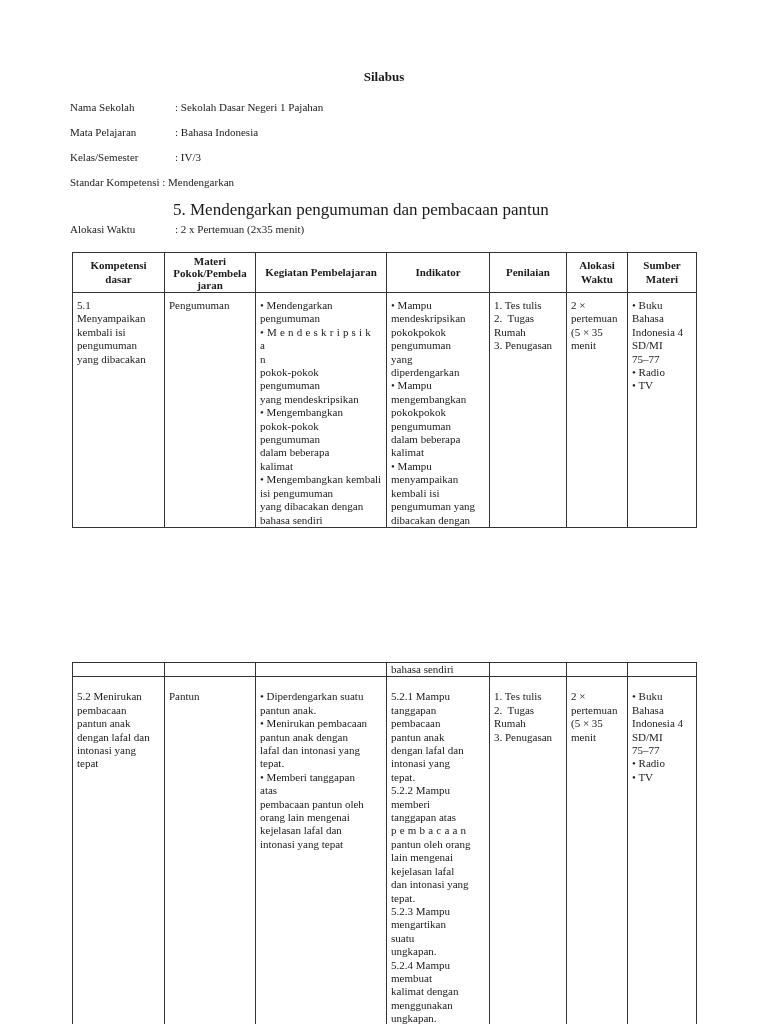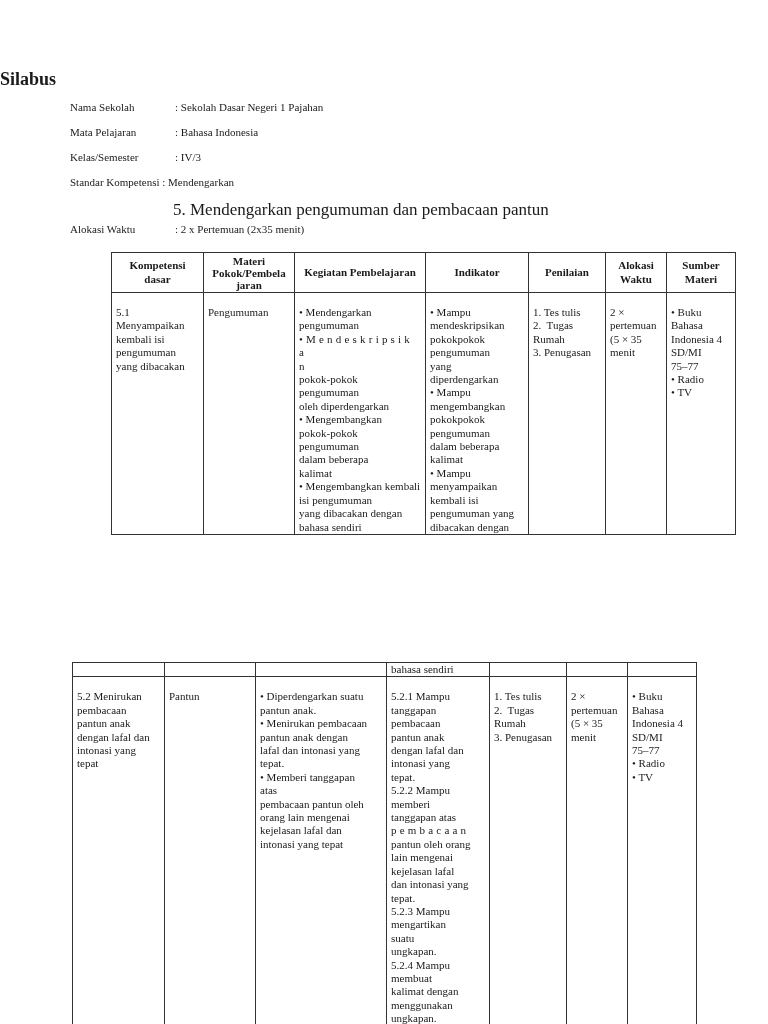--- a/index.html
+++ b/index.html
@@ -2,41 +2,41 @@
 <html><head>
 <meta charset="utf-8">
 <style>
   html, body { margin:0; padding:0; }
   body {
     width:768px; height:1024px; overflow:hidden; position:relative;
     background:#ffffff; color:#1a1a1a;
     font-family:"Liberation Serif", "DejaVu Serif", serif;
   }
   .title {
-    position:absolute; top:69px; left:0; width:768px; 
-    font-weight:bold; font-size:18px;
+    position:absolute; top:69px; left:0; width:768px; text-align:center;
+    font-weight:bold; font-size:13px;
   }
   .meta-row { position:absolute; left:70px; font-size:11px; line-height:14px; }
   .meta-row .lbl { display:inline-block; width:105px; }
   .meta-row.bold { font-weight:normal; }
   .meta-sub { position:absolute; left:173px; font-size:17px; }
 
   table.syl {
     position:absolute; left:72px; width:624px;
     border-collapse:collapse; table-layout:fixed;
     font-size:11px; line-height:13.4px;
   }
   table.syl td, table.syl th {
-    border:1px solid #333; vertical-align:top; padding:13px 4px 0 4px;
+    border:1px solid #333; vertical-align:top; padding:6px 4px 0 4px;
     overflow:hidden; word-wrap:break-word;
   }
   table.syl th { font-weight:bold; text-align:center; vertical-align:middle; padding:1px 3px; }
   .cell-line { display:block; white-space:pre-wrap; }
   .spaced { letter-spacing:3.2px; }
-  #t1 { top:252px;margin-left:39px; }
+  #t1 { top:252px; }
   #t2 { top:662px; }
   #t2 td.cont { padding-top:0; padding-bottom:0; height:13px; }
   #t2 td.main { padding-top:13px; }
 </style>
 </head>
 <body>
 
 <div>
   <div class="title">Silabus</div>
 
@@ -109,21 +109,21 @@
         <td>
             <span class="cell-line">Pengumuman</span>
           </td>
         <td>
             <span class="cell-line">• Mendengarkan</span>
             <span class="cell-line">pengumuman</span>
             <span class="cell-line spaced">•Mendeskripsika</span>
             <span class="cell-line">n</span>
             <span class="cell-line">pokok-pokok</span>
             <span class="cell-line">pengumuman</span>
-            <span class="cell-line">oleh diperdengarkan</span>
+            <span class="cell-line">yang mendeskripsikan</span>
             <span class="cell-line">• Mengembangkan</span>
             <span class="cell-line">pokok-pokok</span>
             <span class="cell-line">pengumuman</span>
             <span class="cell-line">dalam beberapa</span>
             <span class="cell-line">kalimat</span>
             <span class="cell-line">• Mengembangkan kembali</span>
             <span class="cell-line">isi pengumuman</span>
             <span class="cell-line">yang dibacakan dengan</span>
             <span class="cell-line">bahasa sendiri</span>
           </td>

